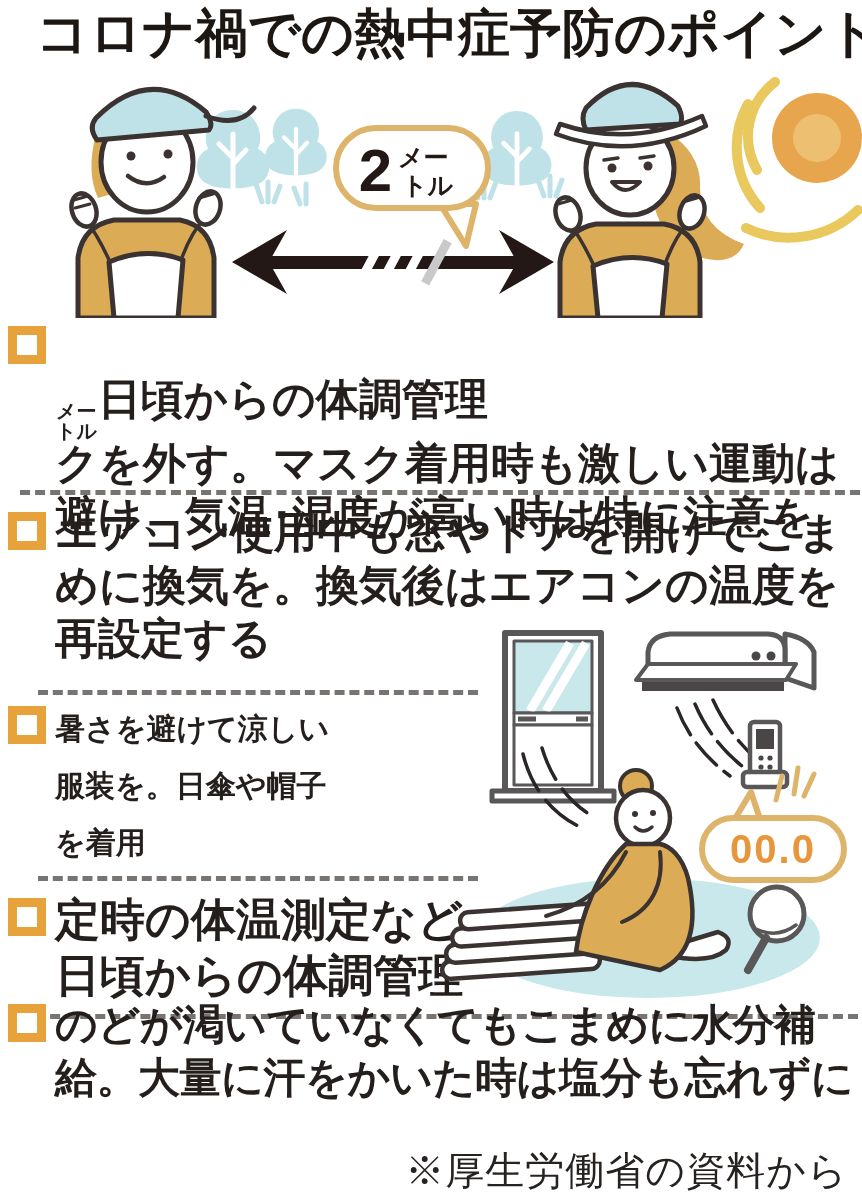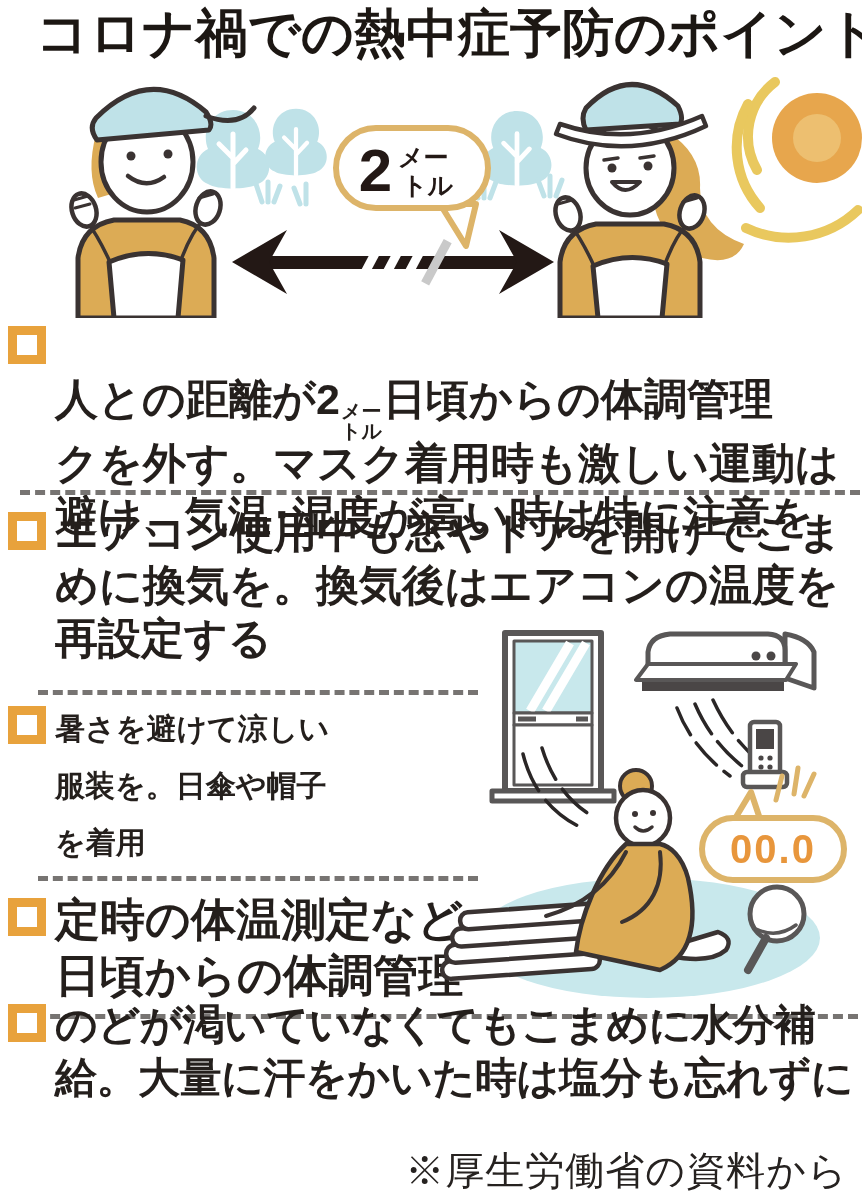--- a/index.html
+++ b/index.html
@@ -152,21 +152,21 @@
         <ellipse cx="568" cy="138" rx="12" ry="17" transform="rotate(-18 568 138)"></ellipse>
         <ellipse cx="692" cy="136" rx="12" ry="17" transform="rotate(18 692 136)"></ellipse>
         <path d="M558,128 L572,124 M683,126 L697,122" fill="none" stroke-width="3"></path>
       </g>
     </g>
   </svg>
 
   <div class="bullet b1">
     <div class="checkbox"></div>
     <div class="btext">
-      <span>人との距離が2</span><span class="unit-stack"><span>メー</span><span>トル</span></span><span>日頃からの体調管理</span>
+      <span class="unit-stack"><span>メー</span><span>トル</span></span><span>日頃からの体調管理</span>
       <div>クを外す。マスク着用時も激しい運動は
 避け、気温･湿度が高い時は特に注意を</div>
     </div>
   </div>
   <div class="divider div1"></div>
 
   <div class="bullet b2">
     <div class="checkbox"></div>
     <div class="btext">エアコン使用中も窓やドアを開けてこま
 めに換気を。換気後はエアコンの温度を

